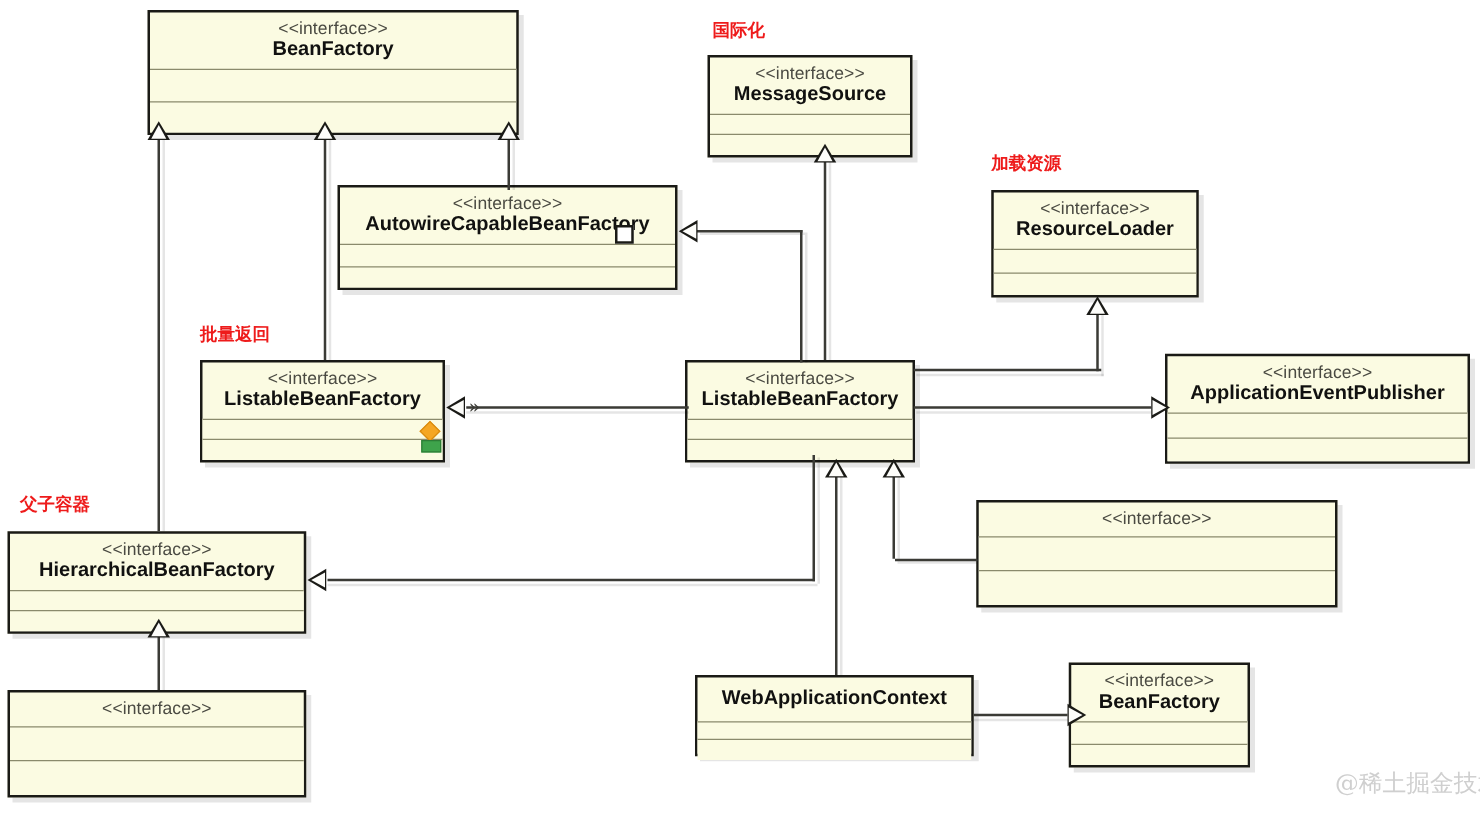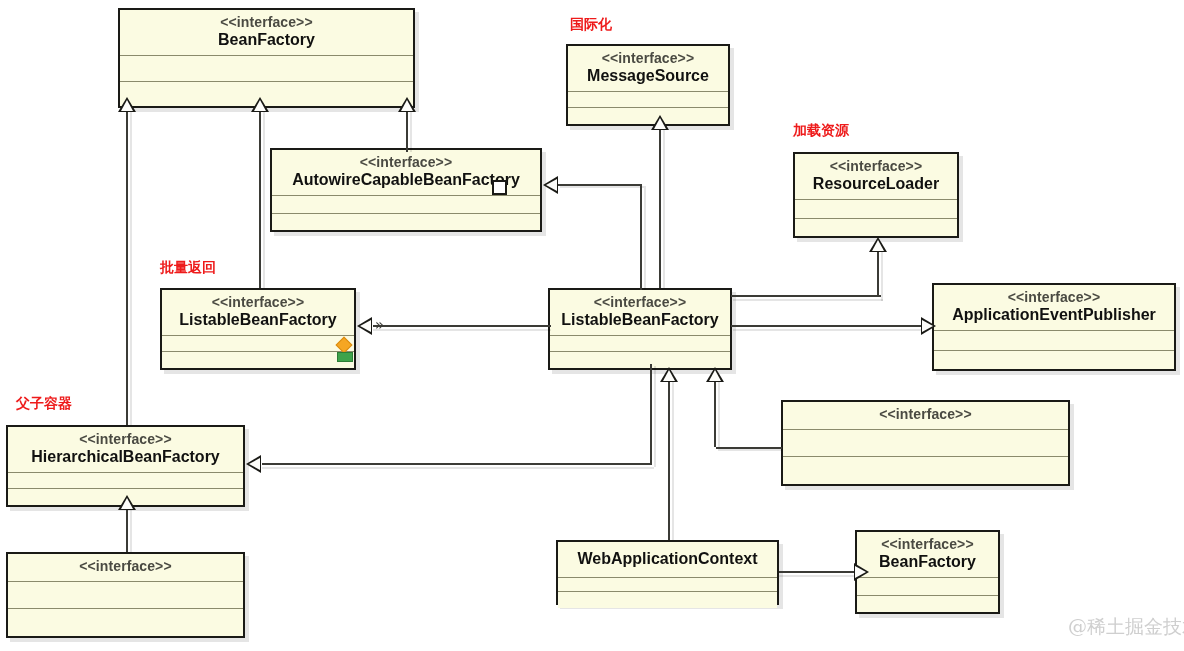--- a/index.html
+++ b/index.html
@@ -30,21 +30,20 @@
     flex: 0 0 auto;
     padding: 4px 6px 6px 6px;
     text-align: center;
     line-height: 1.18;
   }
   .stereotype {
     display: block;
     font-size: 14px;
     color: #4a4a42;
     letter-spacing: 0.1px;
-    font-weight: bold;
   }
   .cls-name {
     display: block;
     font-size: 16px;
     font-weight: bold;
     color: #111110;
     white-space: nowrap;
   }
   .uml-box.no-stereo .cls-name { font-size: 16px; }
   .compartment {

